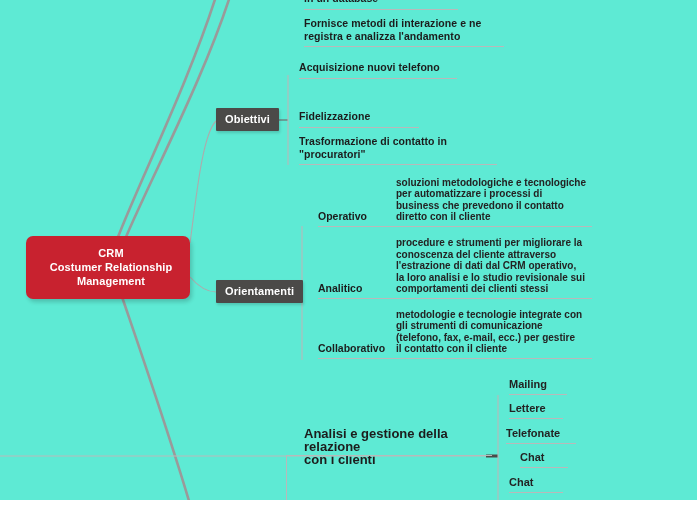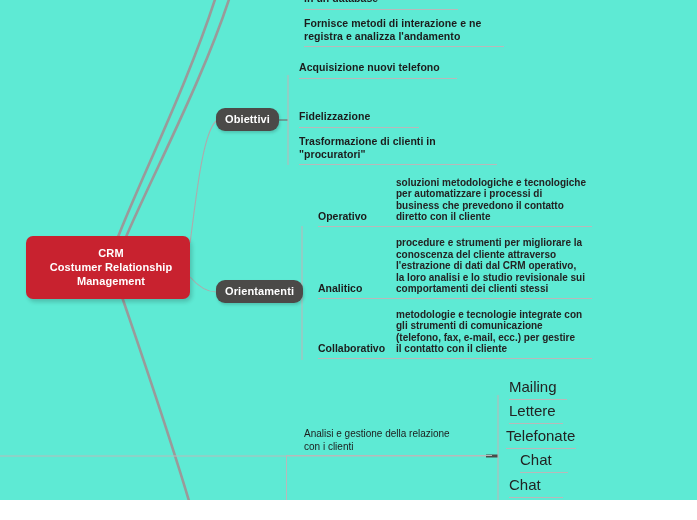--- a/index.html
+++ b/index.html
@@ -43,21 +43,21 @@
     line-height: 14px;
     letter-spacing: 0.1px;
     box-shadow: 2px 3px 4px rgba(0,0,0,0.18);
     text-align: center;
   }
   .root-node div { white-space: nowrap; }
 
   .pill {
     position: absolute;
     background: #4b4a48;
-    border-radius: 9px;
+    border-radius: 1px;
     color: #ffffff;
     font-size: 11px;
     font-weight: bold;
     letter-spacing: 0.1px;
     padding: 5px 9px 6px 9px;
     white-space: nowrap;
     box-shadow: 1px 2px 3px rgba(0,0,0,0.16);
   }
   #pill-obiettivi { left: 216px; top: 108px; }
   #pill-orientamenti { left: 216px; top: 280px; }
@@ -101,42 +101,42 @@
     line-height: 11.6px;
     white-space: pre-line;
   }
 
   
   #analisi-label {
     position: absolute;
     left: 304px;
     top: 427px;
     width: 180px;
-    font-size: 10px;
-    font-weight: normal;
+    font-size: 13px;
+    font-weight: bold;
     color: #1c1c1c;
     line-height: 13px;
     white-space: pre-line;
   }
   #analisi-box {
     position: absolute;
     left: 286px;
     top: 455px;
     width: 206px;
     height: 70px;
     border-left: 1px solid #b9b9b9;
     border-top: 1px solid #b9b9b9;
     box-sizing: border-box;
   }
 
   
   .chan {
     position: absolute;
-    font-size: 15px;
-    font-weight: normal;
+    font-size: 11px;
+    font-weight: bold;
     color: #232323;
     padding-bottom: 4px;
     border-bottom: 1px solid #b9b9b9;
     white-space: nowrap;
     box-sizing: border-box;
   }
 </style>
 </head>
 <body>
 
@@ -172,21 +172,21 @@
   <div class="root-node">
     <div>CRM</div>
     <div>Costumer Relationship</div>
     <div>Management</div>
   </div>
 
   <div class="pill" id="pill-obiettivi">Obiettivi</div>
 
   <div class="leaf" style="left:299px; top:61px; width:158px;">Acquisizione nuovi telefono</div>
   <div class="leaf" style="left:299px; top:110px; width:120px;">Fidelizzazione</div>
-  <div class="leaf" style="left:299px; top:135px; width:198px;">Trasformazione di clienti in
+  <div class="leaf" style="left:299px; top:135px; width:198px;">Trasformazione di contatto in
 "procuratori"</div>
 
   <div class="pill" id="pill-orientamenti">Orientamenti</div>
 
   <div class="orow" style="left:318px; top:176px; width:274px; height:51px;">
     <span class="olabel">Operativo</span>
     <span class="odesc">soluzioni metodologiche e tecnologiche
 per automatizzare i processi di
 business che prevedono il contatto
 diretto con il cliente</span>

